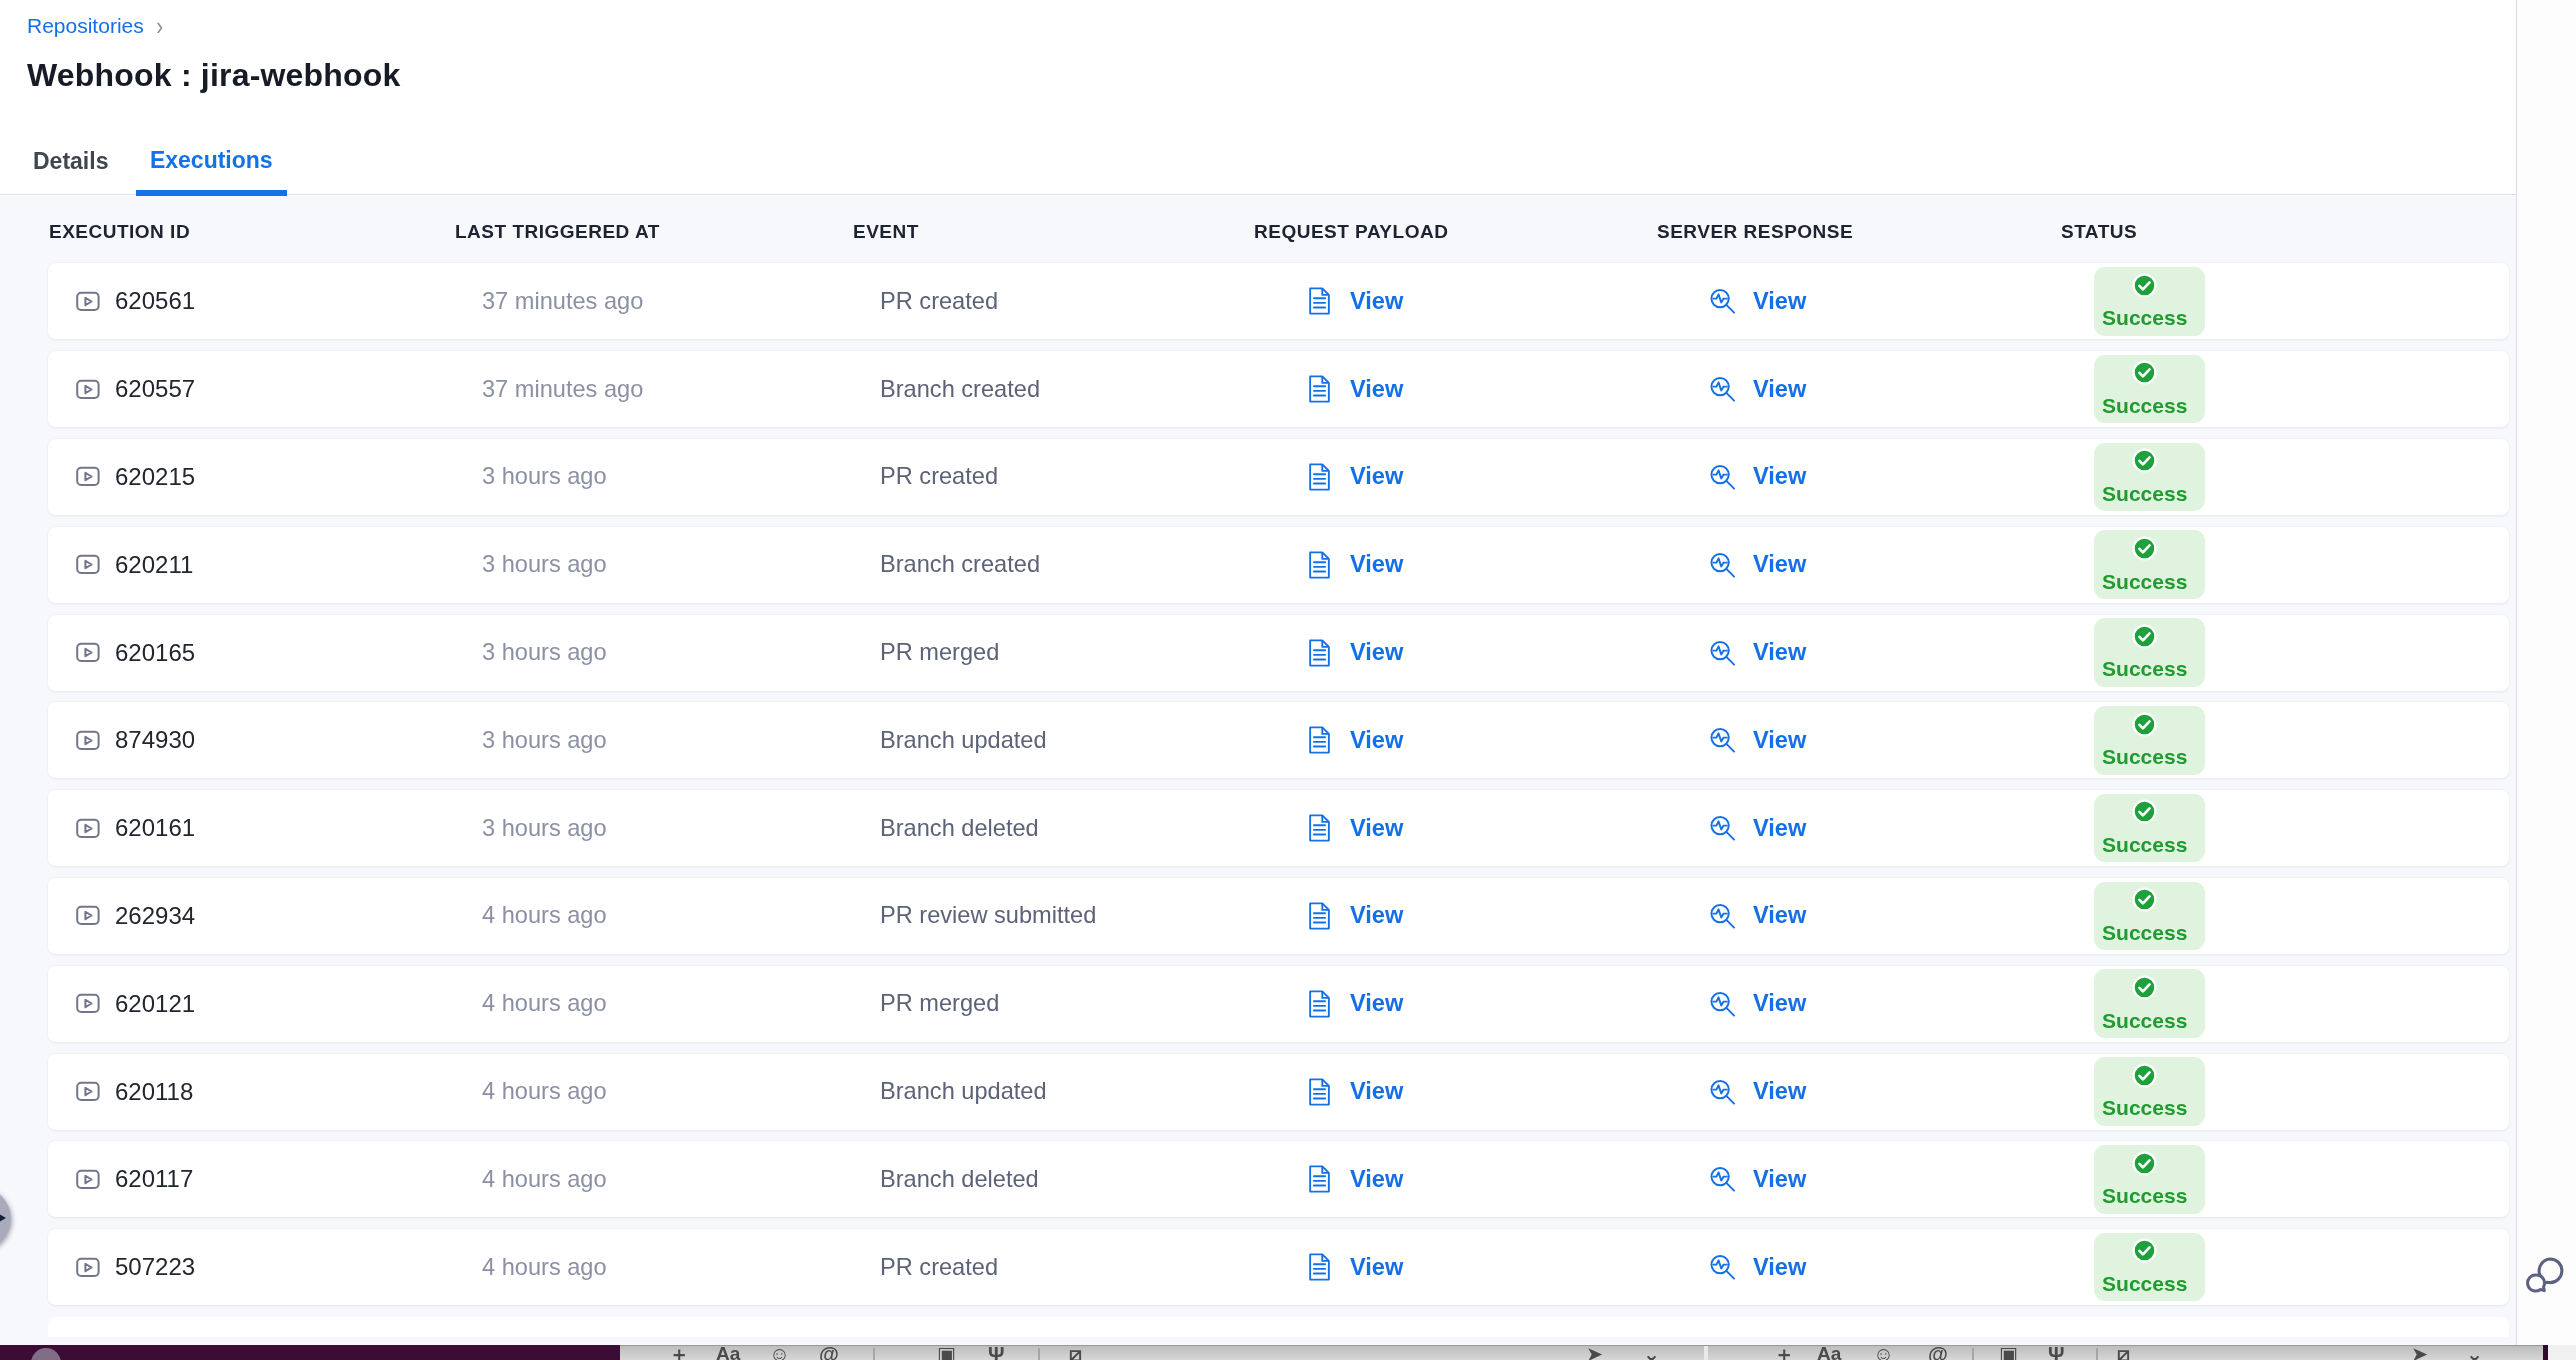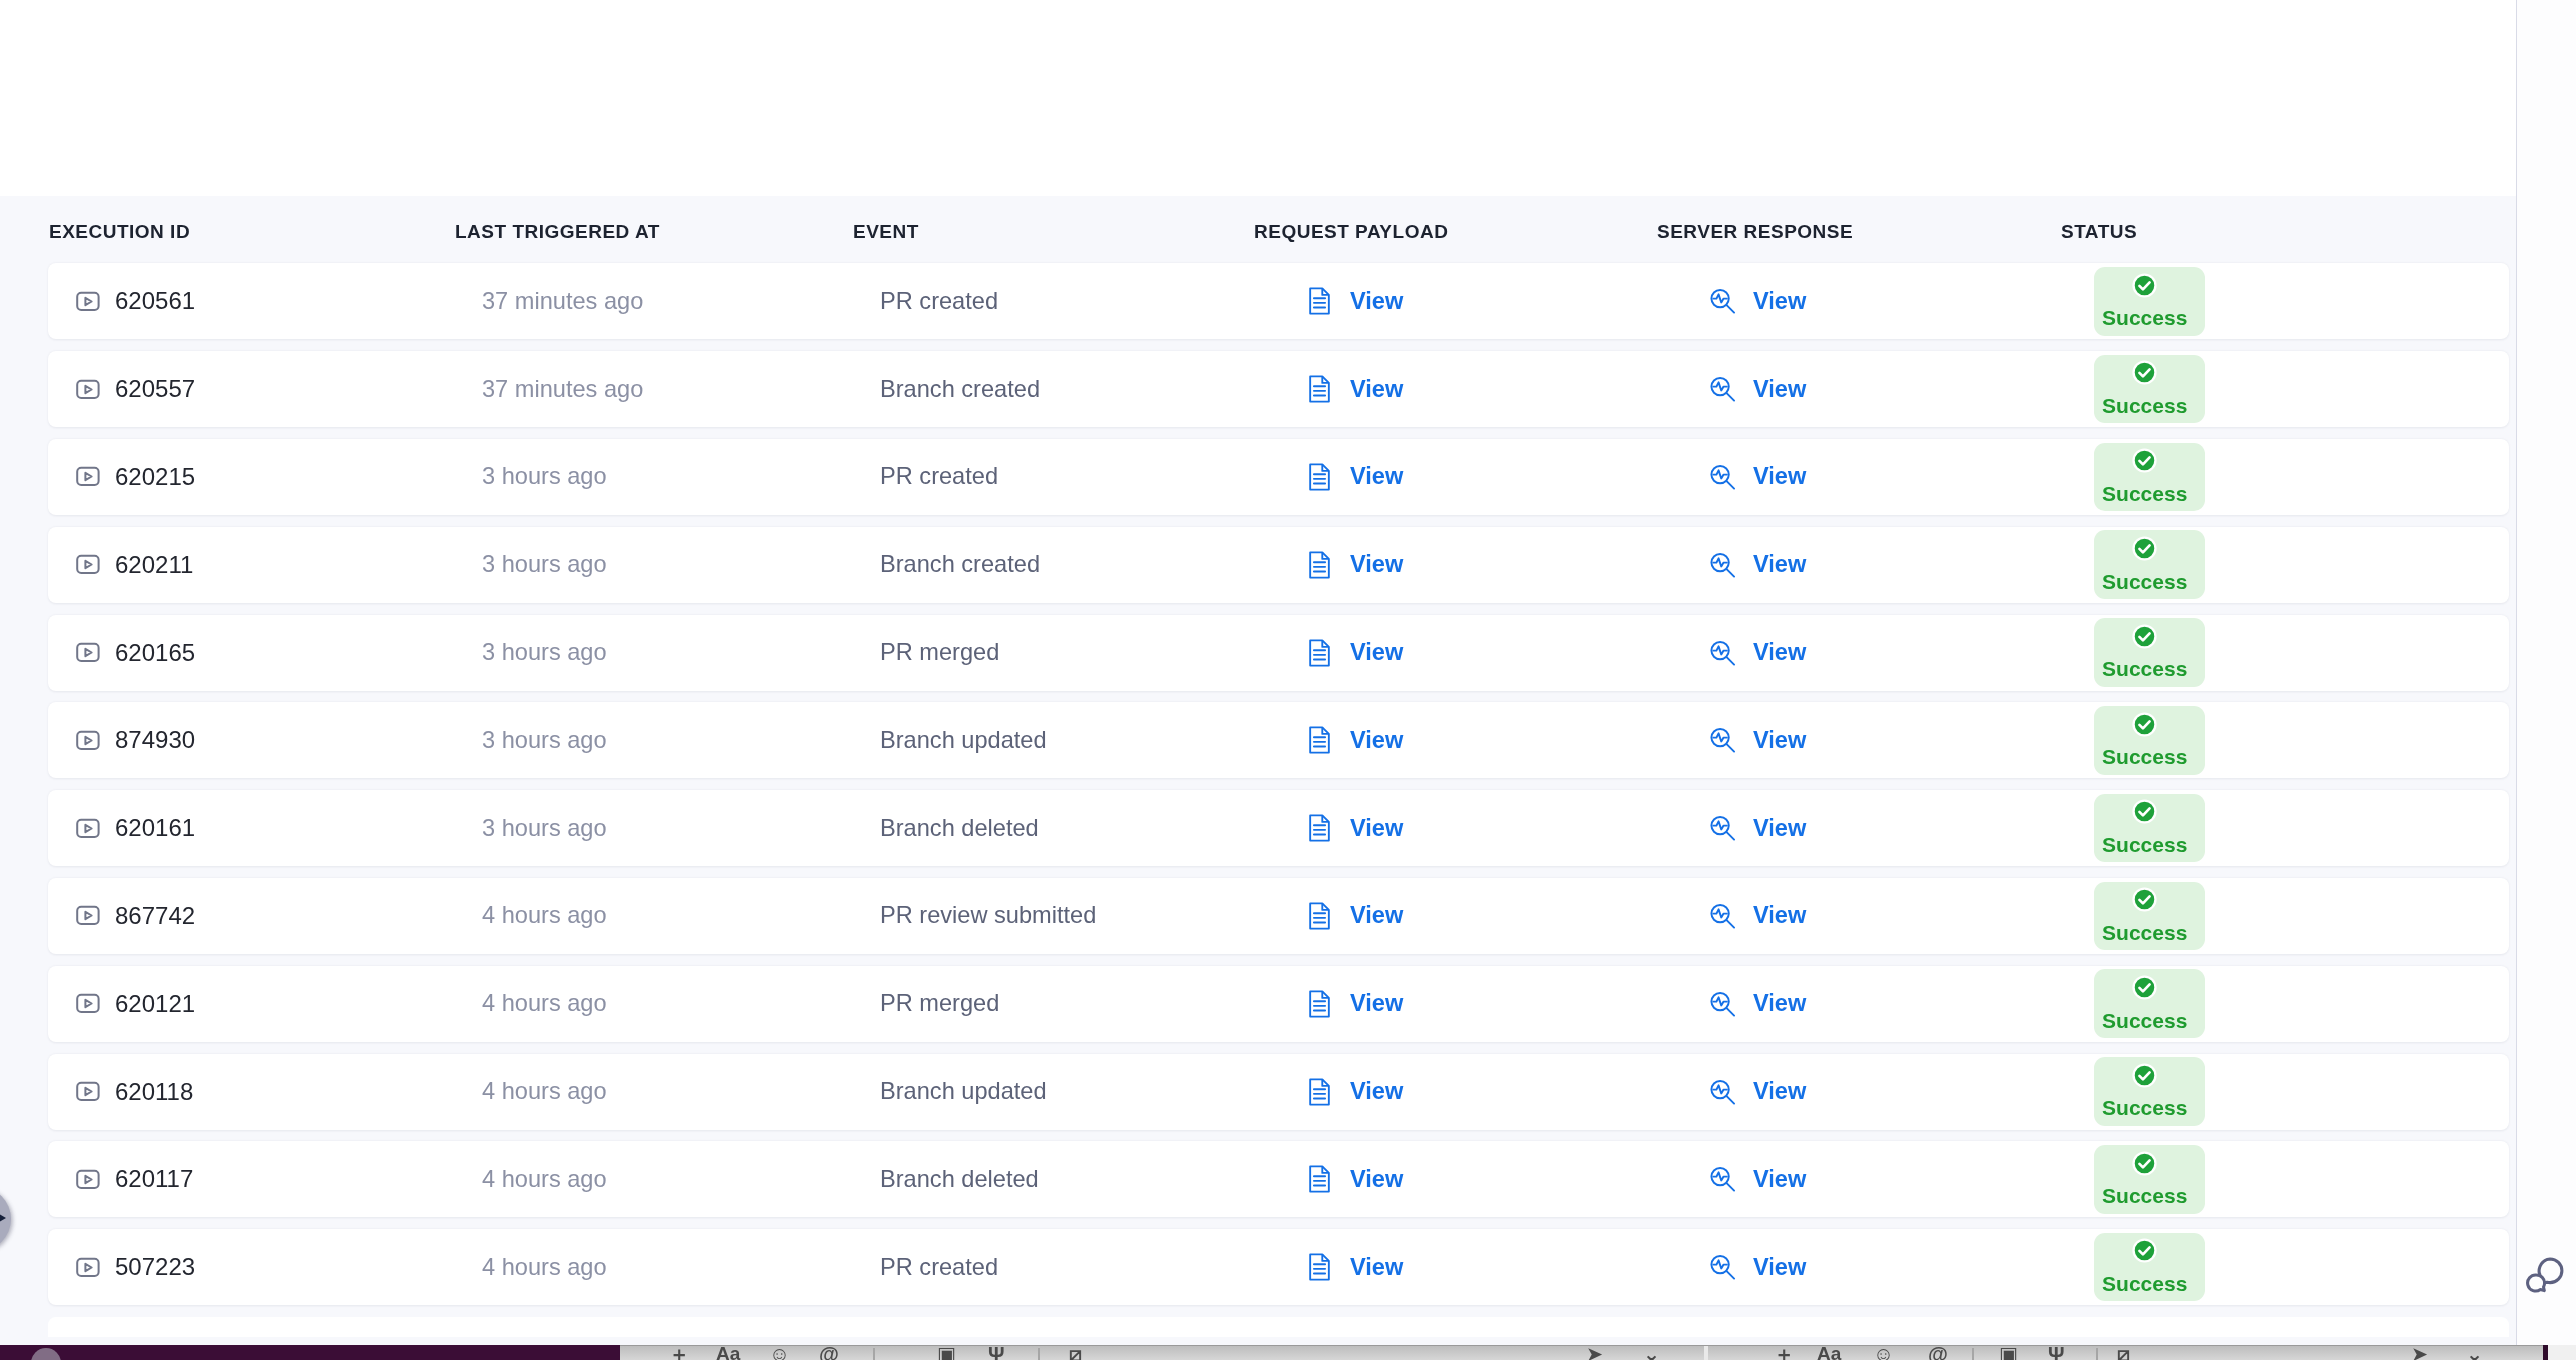--- a/index.html
+++ b/index.html
@@ -68,20 +68,31 @@
   .strip-sep { position:absolute; top:1.6px; width:1.6px; height:14px; background:#a6a6a6; }
   .pane-seam { position:absolute; top:0; width:3.9px; height:15.7px; background:#e9e9e9; }
   .strip-purpleline { position:absolute; left:2543px; top:0; width:4.7px; height:15.7px; background:#2f0b2b; }
   .strip-end { position:absolute; left:2548px; top:0; width:28px; height:15.7px; background:#f0f0f0; }
 </style>
 </head>
 <body>
 
 <div class="page">
 
+  <div class="topbar">
+    <div class="breadcrumb">
+      <a>Repositories</a>
+      <span class="crumb-sep">›</span>
+    </div>
+    <div class="page-title">Webhook : jira-webhook</div>
+    <div class="tabs">
+      <div class="tab">Details</div>
+      <div class="tab active">Executions</div>
+    </div>
+  </div>
 
   <div class="main">
     <div class="grid thead">
       <div class="th">EXECUTION ID</div>
       <div class="th">LAST TRIGGERED AT</div>
       <div class="th">EVENT</div>
       <div class="th">REQUEST PAYLOAD</div>
       <div class="th">SERVER RESPONSE</div>
       <div class="th">STATUS</div>
     </div>
@@ -373,21 +384,21 @@
         </span>
       </div>
     </div>
 
     <div class="grid row-card">
       <div class="cell-id">
         <svg class="exec-icon" viewBox="0 0 24 21" fill="none" stroke="currentColor" stroke-width="2">
           <rect x="1.2" y="1.8" width="21.4" height="17.2" rx="4"></rect>
           <path d="M9.4 6.8l6.2 3.7-6.2 3.7z" stroke-linejoin="round"></path>
         </svg>
-        <span>867742</span>
+        <span>262934</span>
       </div>
       <div class="cell-time">4 hours ago</div>
       <div class="cell-event">PR review submitted</div>
       <div>
         <span class="view-link">
           <svg viewBox="0 0 26 30" fill="none" stroke="#1470e6" stroke-width="2" stroke-linejoin="round">
             <path d="M3 1.5h13l7 7v20H3z"></path>
             <path d="M16 1.5v7h7"></path>
             <path d="M7 12h12M7 17h12M7 22h12" stroke-linecap="round"></path>
           </svg>

